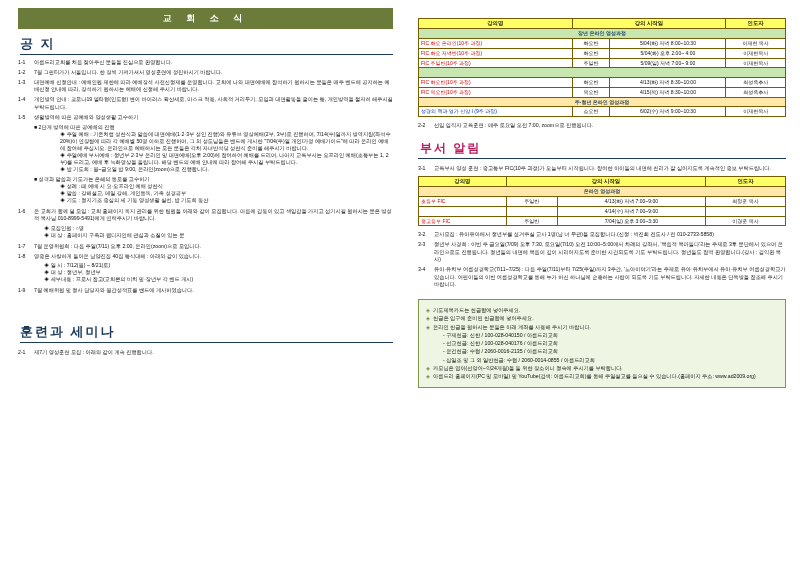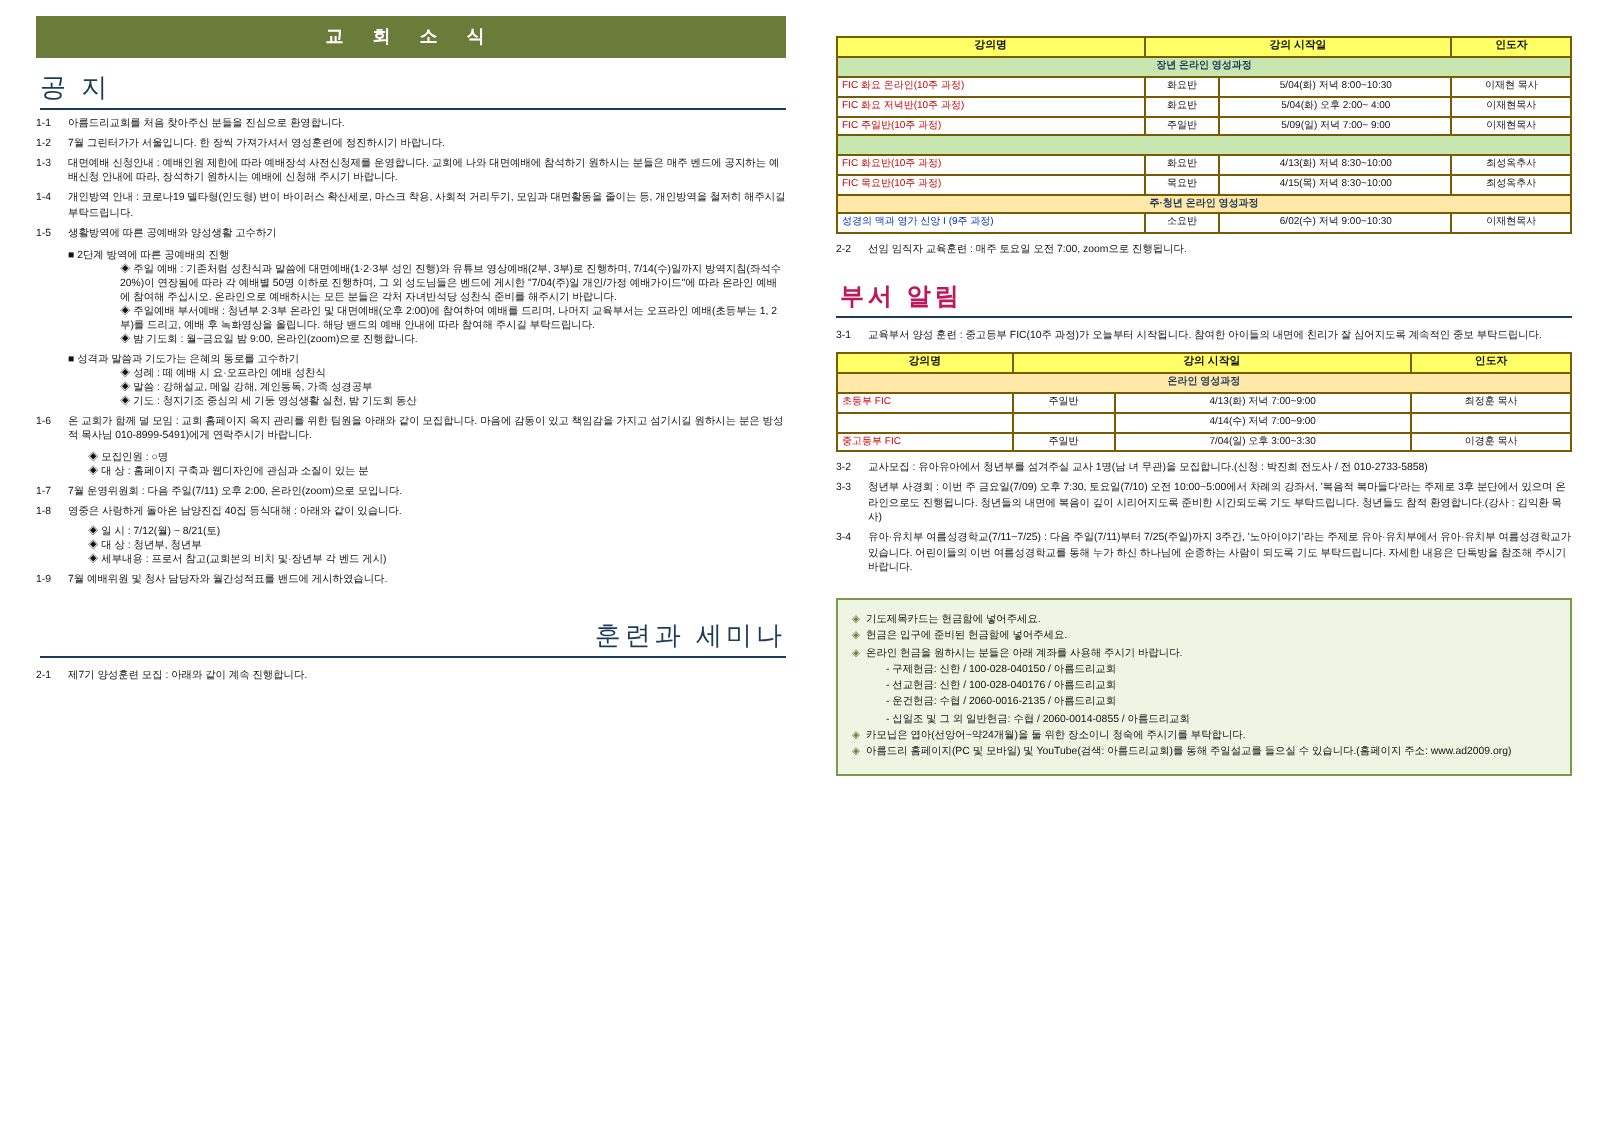--- a/index.html
+++ b/index.html
@@ -17,21 +17,21 @@
 
   
   .left { position:absolute; left:18px; top:8px; width:375px; }
 
   .banner {
     background:#6b7c3a; color:#fff; text-align:center;
     font-size:9px; font-weight:bold; letter-spacing:6px;
     padding:4px 0 4px 0;
   }
   .sect-title {
-    font-size:13px; font-weight:normal; color:#1b3a5c;
+    font-size:13px; font-weight:bold; color:#1b3a5c;
     margin:6px 0 4px 2px; letter-spacing:2px;
   }
   .sect-title.rule { border-bottom:1.2px solid #1b3a5c; padding-bottom:1px; }
 
   .row { display:flex; align-items:flex-start; margin:0 0 2.4px 0; line-height:1.45; }
   .num { width:16px; flex:0 0 16px; }
   .txt { flex:1; }
   .indent1 { padding-left:16px; }
   .indent2 { padding-left:26px; }
 
@@ -141,21 +141,21 @@
       <div>◈ 일     시 : 7/12(월) ~ 8/21(토)</div>
       <div>◈ 대     상 : 청년부, 청년부</div>
       <div>◈ 세부내용 : 프로서 참고(교회본의 비치 및·장년부 각 벤드 게시)</div>
     </div>
 
     <div class="row">
       <div class="num">1-9</div>
       <div class="txt">7월 예배위원 및 청사 담당자와 월간성적표를 밴드에 게시하였습니다.</div>
     </div>
 
-    <div class="sect-title rule" style="margin-top:14px;text-align:right;">훈련과 세미나</div>
+    <div class="sect-title rule" style="margin-top:28px;">훈련과 세미나</div>
 
     <div class="row" style="margin-top:6px;">
       <div class="num">2-1</div>
       <div class="txt">제7기 양성훈련 모집 : 아래와 같이 계속 진행합니다.</div>
     </div>
 
   </div>
 
   <div class="right">
 

